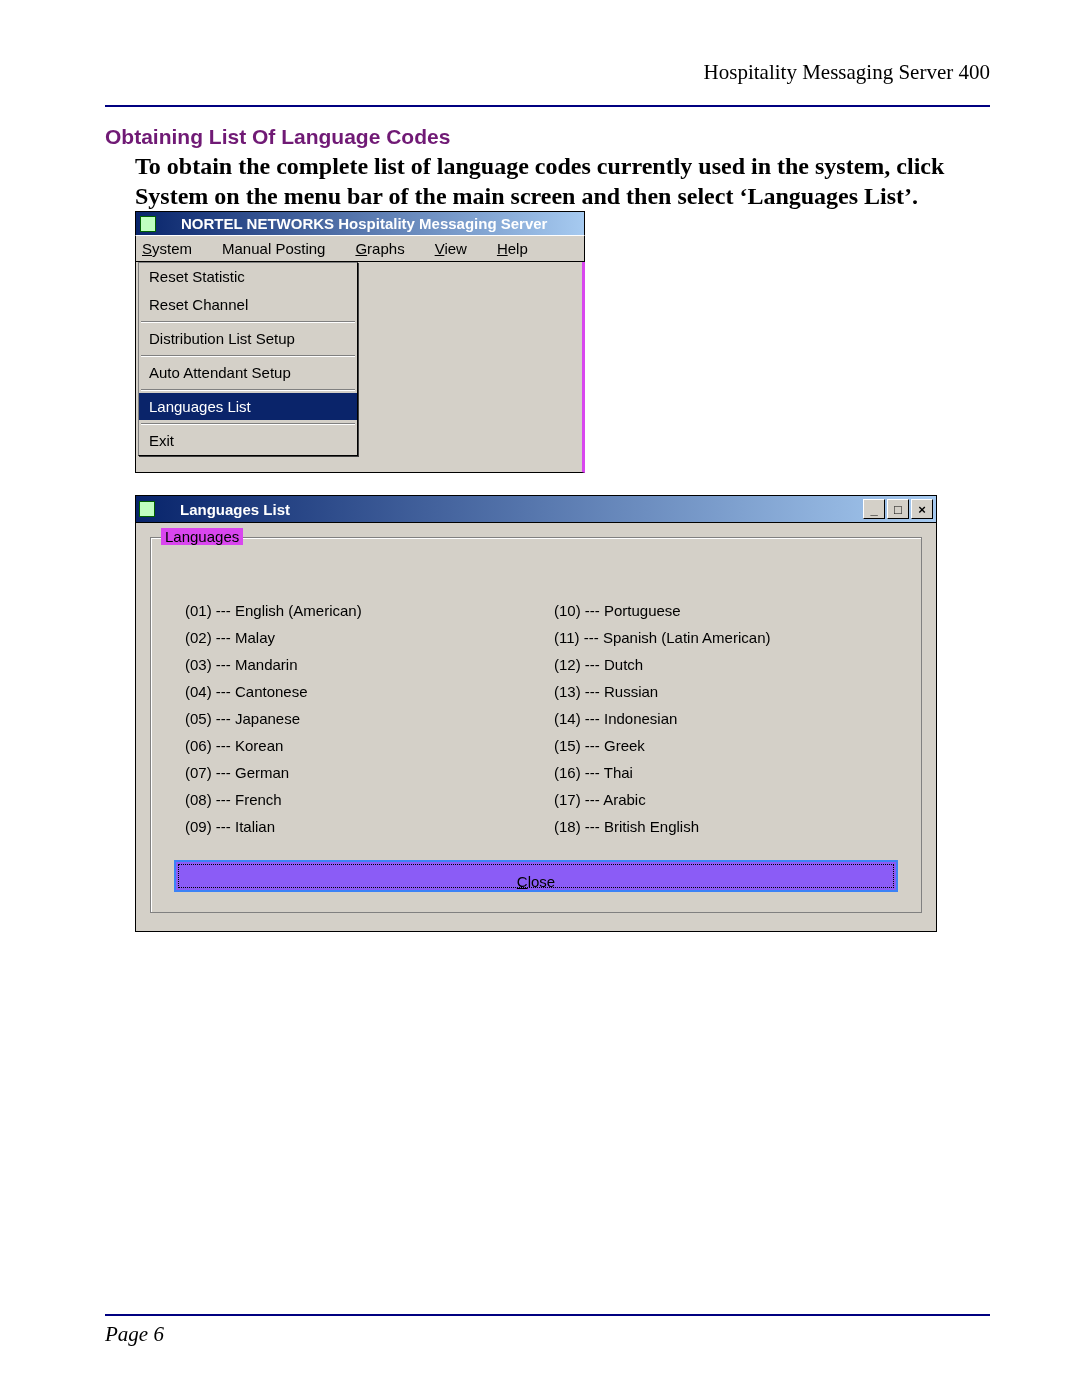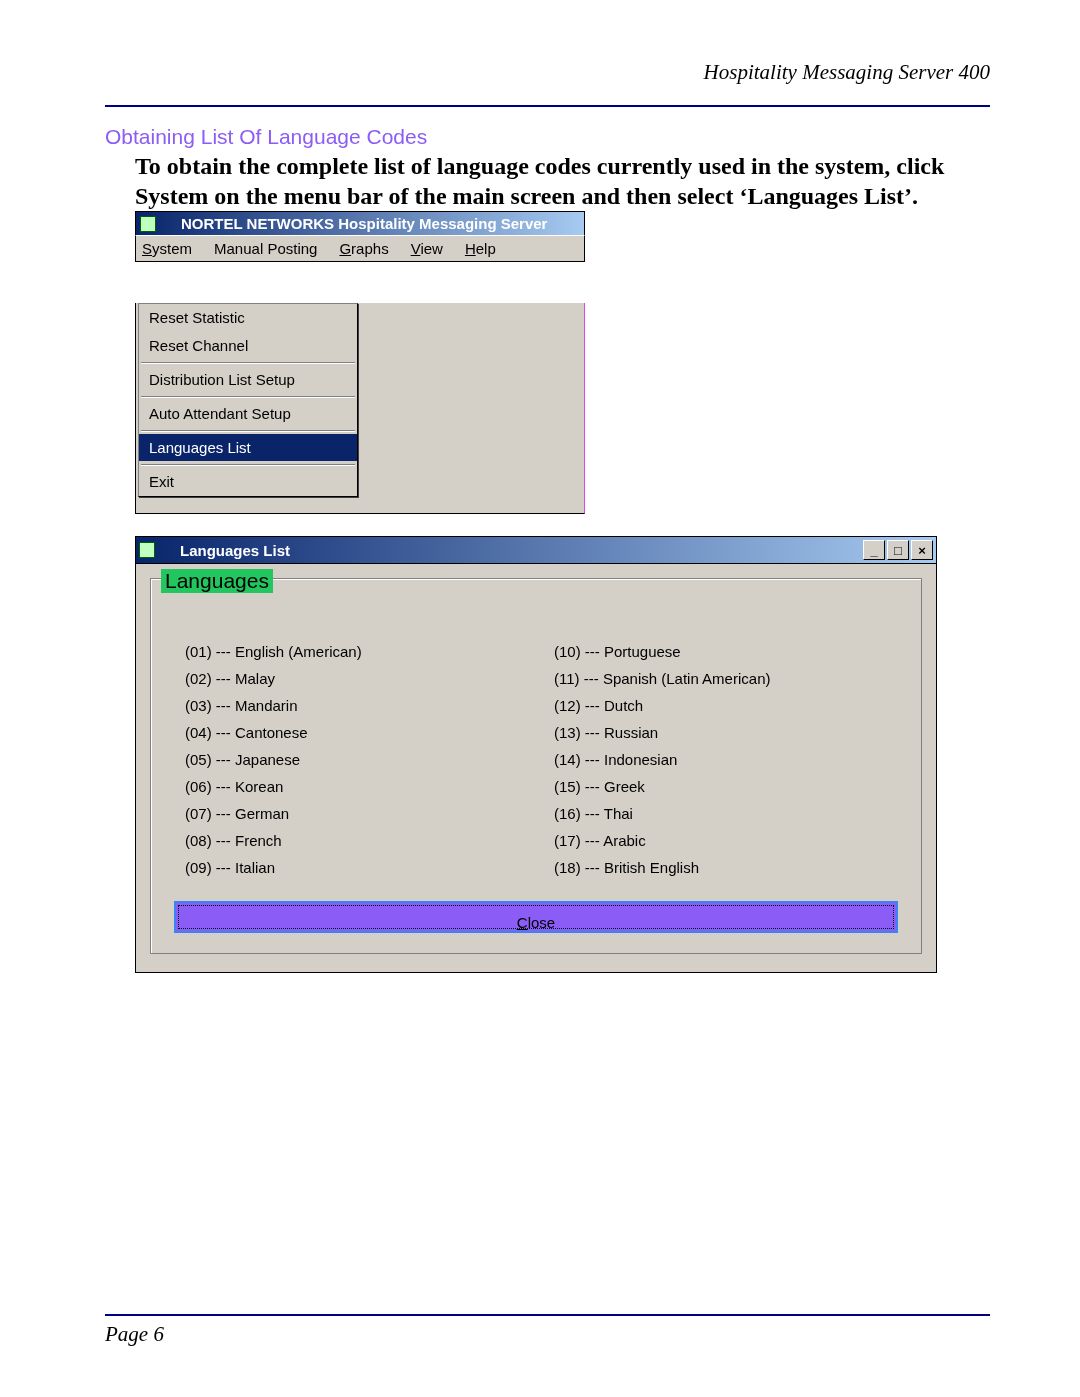--- a/index.html
+++ b/index.html
@@ -14,28 +14,27 @@
     position: relative;
     padding: 60px 90px 40px 105px;
     box-sizing: border-box;
   }
   .header-region .hdr-line {
     border-top: 2px solid #000080;
     margin-top: 20px;
   }
   .header-text {
     text-align: right;
-    font-style: italic;
     font-size: 21px;
     margin-bottom: 4px;
   }
   .section-title {
-    color: #8b5cf6;
+    color: #701a75;
     font-family: Arial, Helvetica, sans-serif;
-    font-weight: normal;
+    font-weight: bold;
     font-size: 21px;
     margin: 18px 0 2px 0;
   }
   .body-text {
     font-size: 24px;
     line-height: 1.25;
     margin-left: 30px;
     font-weight: bold;
   }
   
@@ -65,39 +64,38 @@
     border: 1px solid #006000;
     margin-right: 5px;
     box-sizing: border-box;
   }
   .menubar {
     background: #d4d0c8;
     border: 1px solid #000;
     border-top: 1px solid #fff;
     padding: 3px 2px;
     display: flex;
-    gap: 14px;
+    gap: 22px;
     font-size: 15px;
   }
   .menubar span u { text-decoration: underline; }
   .menubar .menu-item {
     padding: 1px 4px;
   }
   .menubar .open {
     background: #d4d0c8;
   }
   .win-body {
     background: #d4d0c8;
     border-left: 1px solid #000;
-    border-right: 1px solid #d946ef;
+    border-right: 3px solid #d946ef;
     border-bottom: 1px solid #000;
     padding: 0;
     position: relative;
     height: 210px;
-    margin-top: 41px;
   }
   .dropdown {
     position: absolute;
     left: 2px;
     top: 0;
     width: 218px;
     background: #d4d0c8;
     border: 1px solid #808080;
     border-right-color: #000;
     border-bottom-color: #000;
@@ -181,23 +179,23 @@
   .groupbox {
     border: 1px solid #808080;
     box-shadow: inset 1px 1px 0 #fff;
     padding: 14px 16px 20px 16px;
     position: relative;
   }
   .group-label {
     position: absolute;
     top: -10px;
     left: 10px;
-    background: #22c55e;
+    background: #d946ef;
     padding: 0 4px;
-    font-size: 21px;
+    font-size: 15px;
   }
   .lang-grid {
     display: flex;
     margin-top: 45px;
   }
   .lang-col {
     flex: 1;
   }
   .lang-row {
     padding: 5px 18px;

